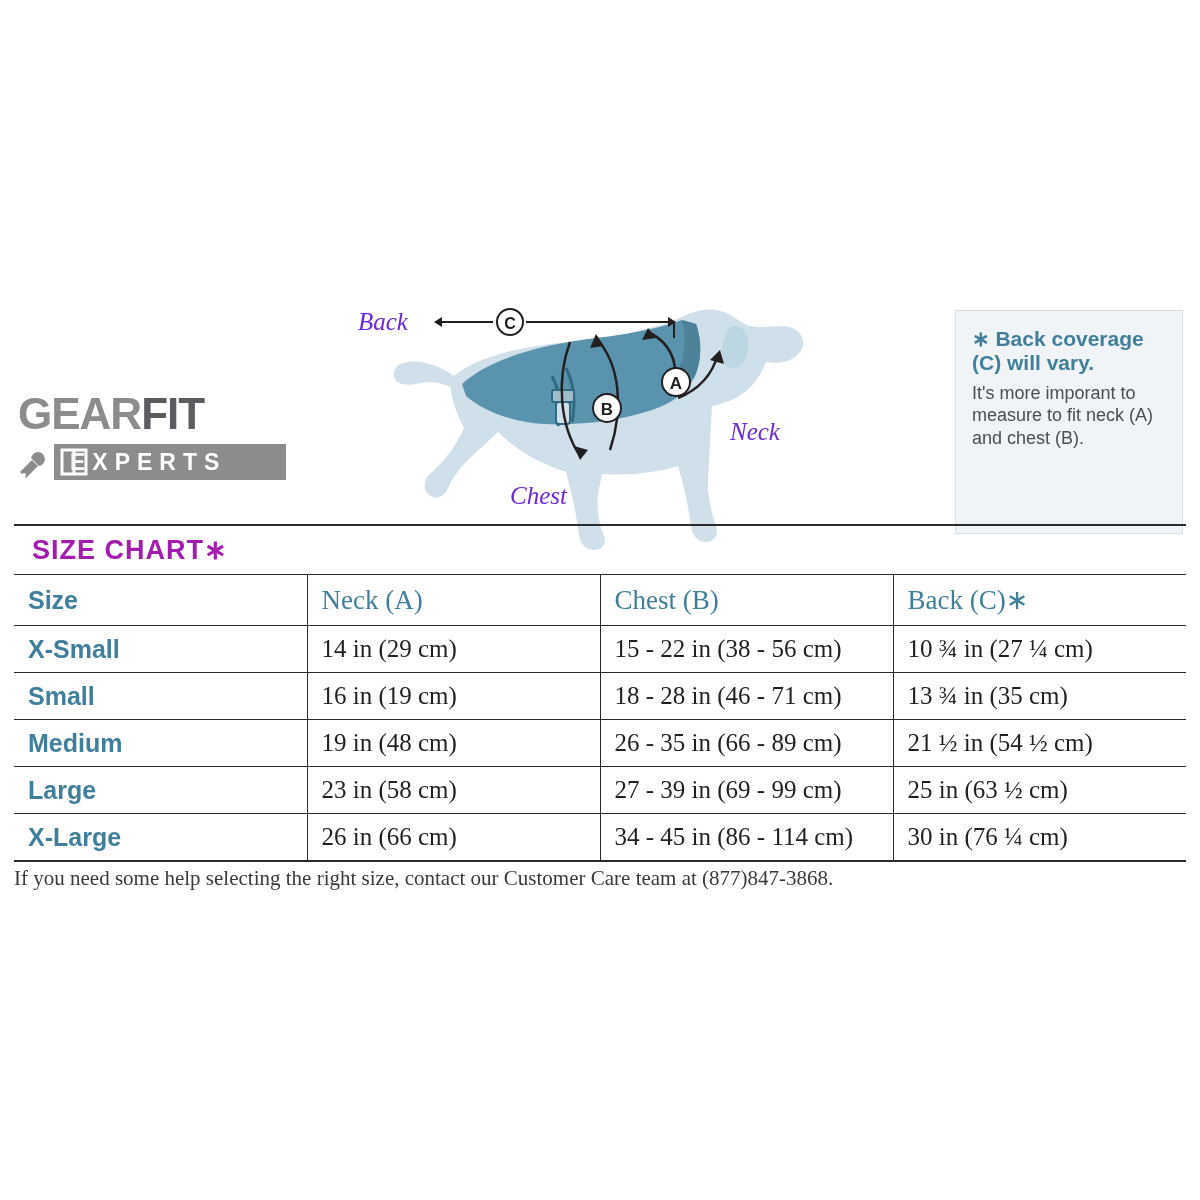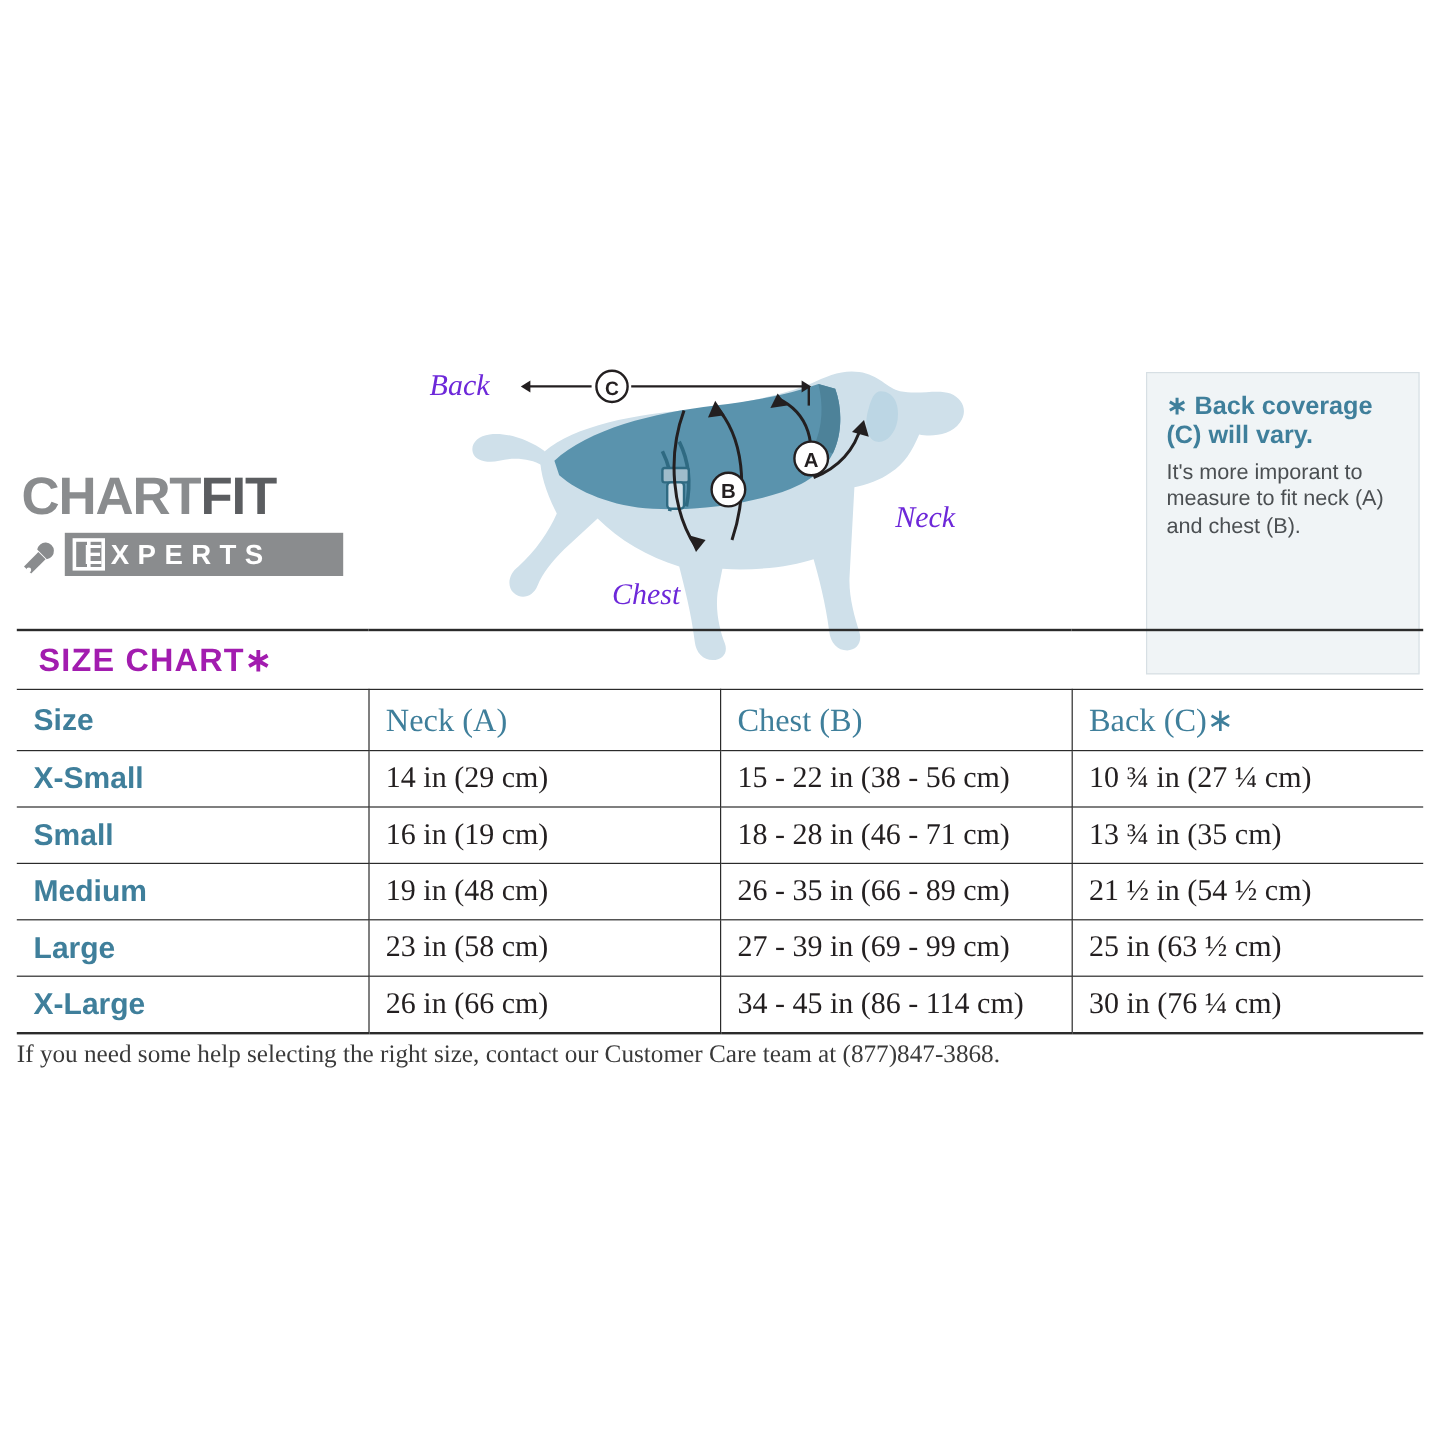--- a/index.html
+++ b/index.html
@@ -20,26 +20,26 @@
   .logo-fit{color:#5b5d60;}
   .logo-row2{position:absolute;left:0;top:52px;width:270px;height:40px;}
   .logo-bar{position:absolute;left:36px;top:0;width:232px;height:36px;background:#8a8c8e;}
   .logo-experts{position:absolute;left:52px;top:5px;font-size:23px;font-weight:700;letter-spacing:7px;color:#ffffff;}
   .logo-mark{position:absolute;left:0px;top:-2px;width:40px;height:40px;}
 
   
   .illus{position:absolute;left:330px;top:280px;width:560px;height:280px;}
   .lbl{position:absolute;font-family:"Liberation Serif", serif;font-style:italic;font-size:25px;color:#6d28d9;}
   .lbl-back{left:28px;top:28px;}
-  .lbl-neck{left:416px;top:138px;}
+  .lbl-neck{left:400px;top:138px;}
   .lbl-chest{left:180px;top:202px;}
 
   
   .note{
-    position:absolute;left:955px;top:310px;width:228px;height:252px;
+    position:absolute;left:955px;top:310px;width:228px;height:224px;
     background:#f0f4f6;border:1px solid #d7dfe4;box-sizing:border-box;
     padding:16px 16px 26px 16px;
   }
   .note-title{color:#3f7f9b;font-size:21px;font-weight:700;line-height:1.16;margin:0 0 6px 0;}
   .note-body{color:#4b4f52;font-size:18px;line-height:1.26;}
 
   
   .table-wrap{position:absolute;left:14px;top:524px;width:1172px;}
   table{border-collapse:collapse;width:1172px;table-layout:fixed;}
   td,th{border:1px solid #2b2b2b;padding:0;}
@@ -59,21 +59,21 @@
     font-family:"Liberation Serif", serif;font-size:21px;color:#3a3a3a;
   }
 </style>
 </head>
 <body>
 
 <div class="canvas">
 
   <div class="logo">
     <div class="logo-word">
-      <span class="logo-gear">CHART</span><span class="logo-fit">FIT</span>
+      <span class="logo-gear">GEAR</span><span class="logo-fit">FIT</span>
     </div>
     <div class="logo-row2">
       <svg class="logo-mark" viewBox="0 0 40 40">
         <path d="M2 30 L14 18 L20 24 L8 36 Z" fill="#8a8c8e"></path>
         <path d="M13 16 a7 7 0 1 1 8 8 z" fill="#8a8c8e"></path>
         <circle cx="6" cy="33" r="2" fill="#ffffff"></circle>
       </svg>
       <div class="logo-bar"></div>
       <div class="logo-experts">EXPERTS</div>
       <svg style="position:absolute;left:36px;top:0;width:40px;height:36px;" viewBox="0 0 40 36">

